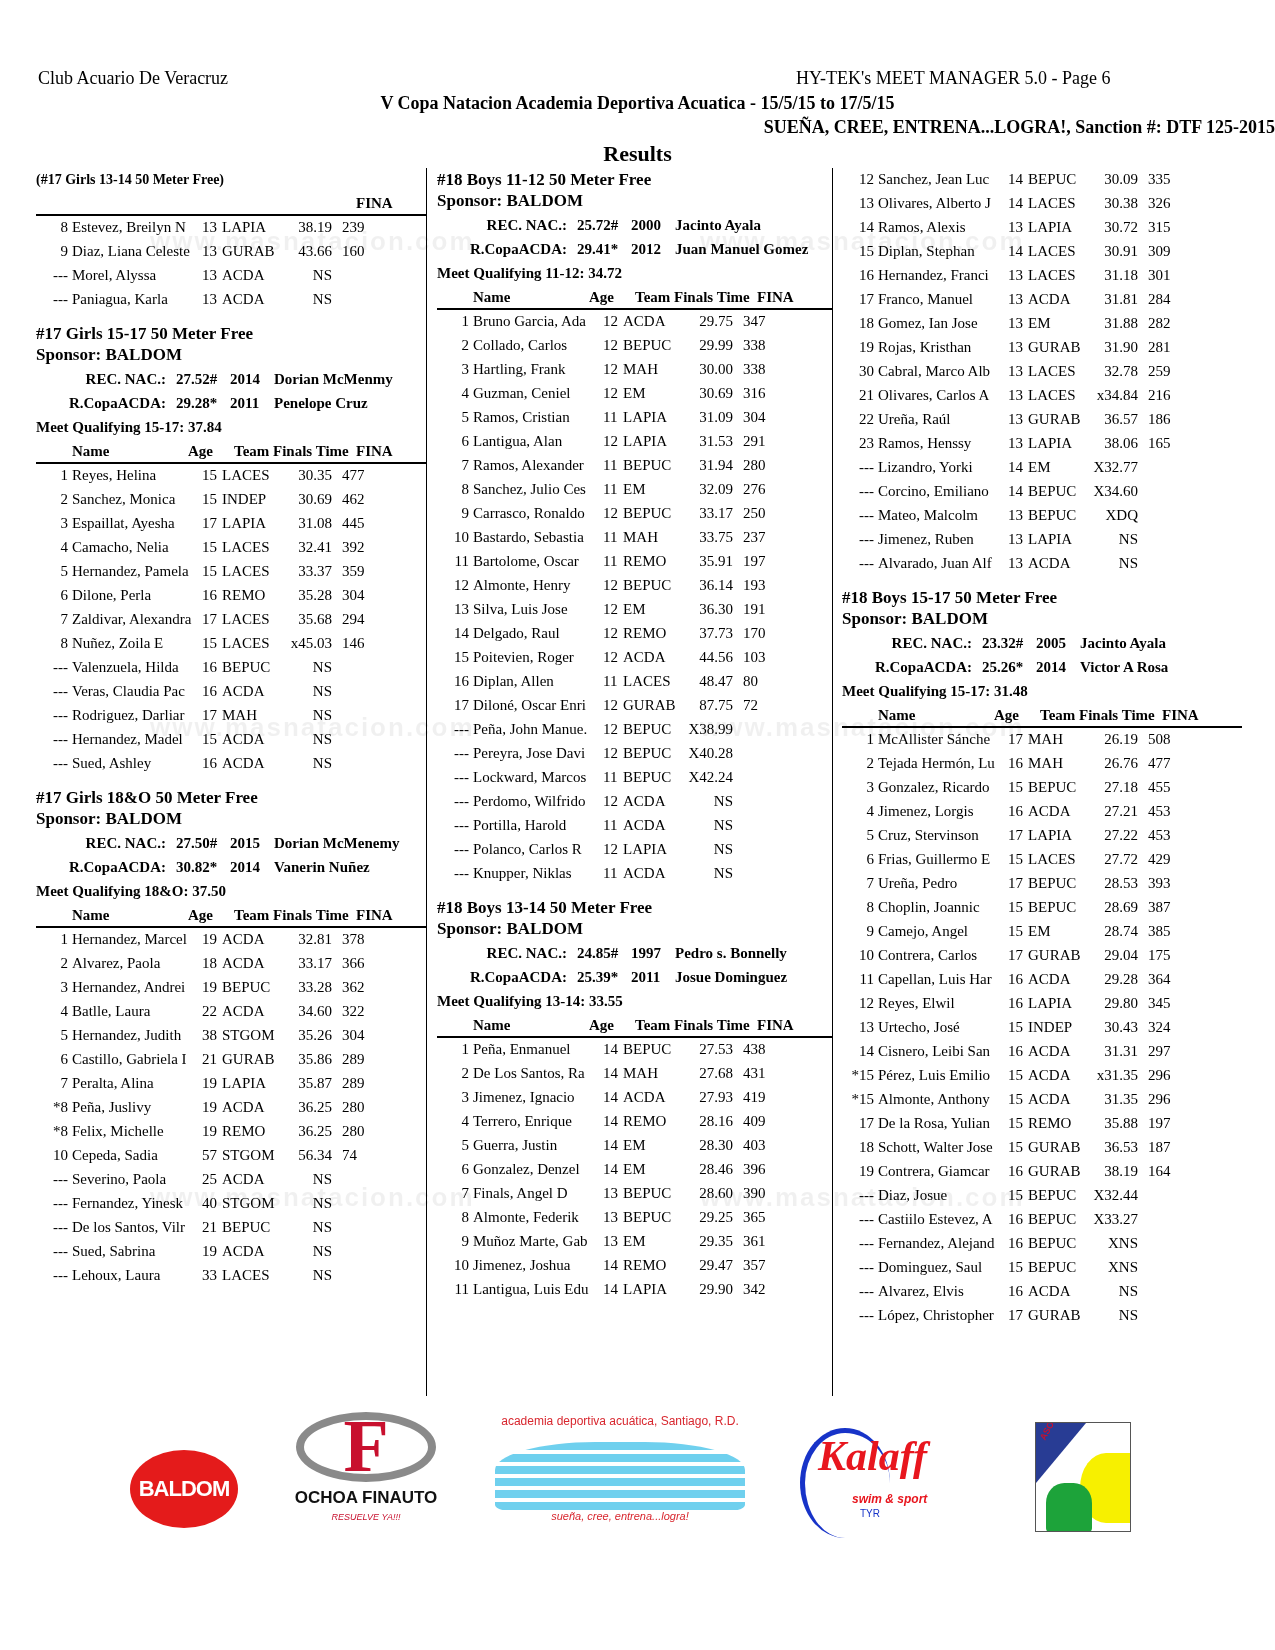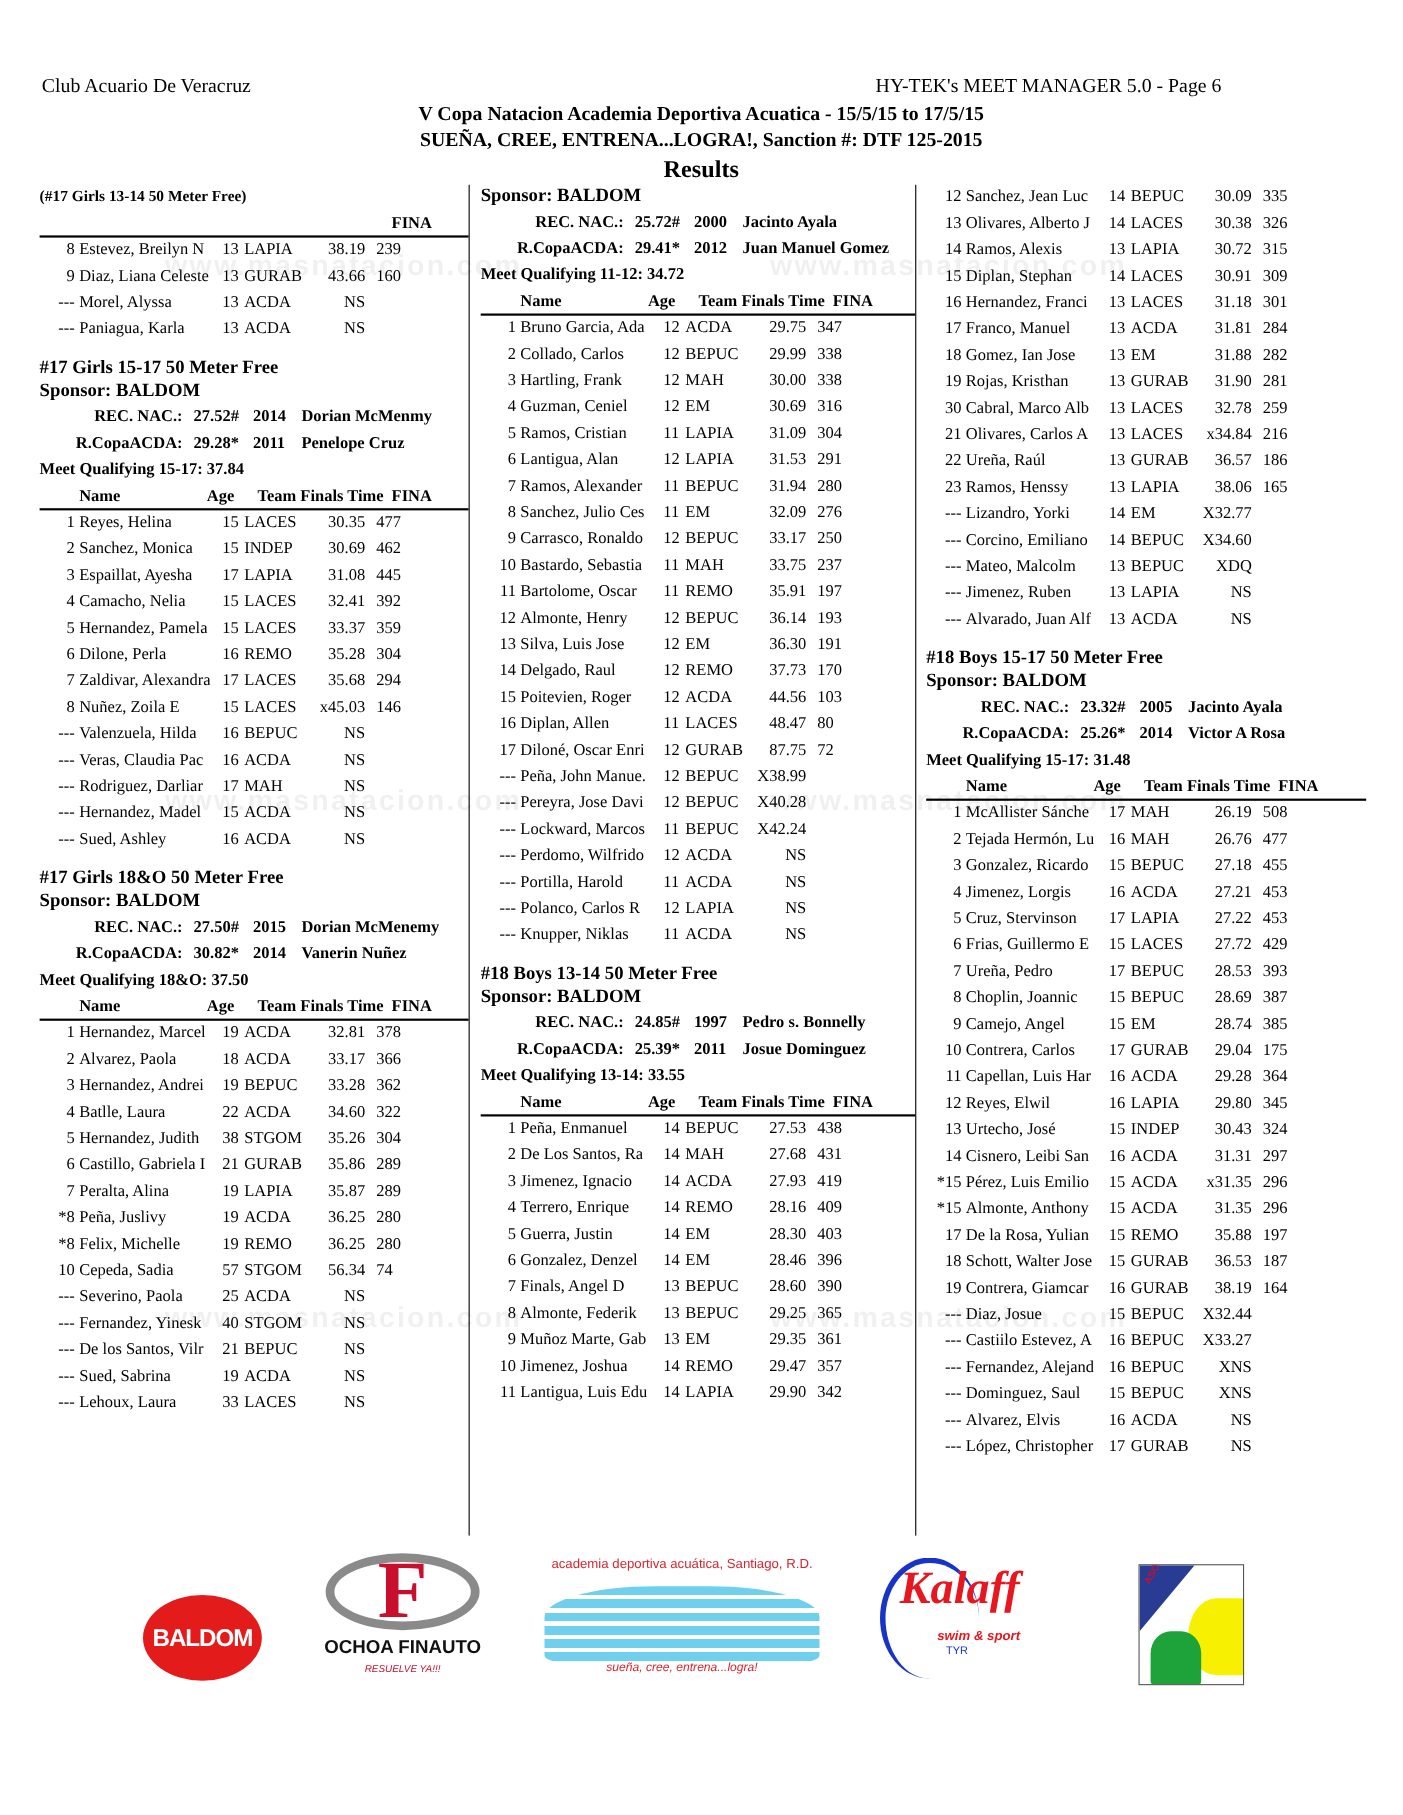--- a/index.html
+++ b/index.html
@@ -2,21 +2,21 @@
 <html><head>
 <meta charset="utf-8">
 <style>
   * { box-sizing: border-box; margin: 0; padding: 0; }
   html, body { width: 1275px; height: 1650px; background: #ffffff; overflow: hidden; }
   body { position: relative; font-family: "Liberation Serif", "DejaVu Serif", serif; color: #000; }
   .hdr-left { position: absolute; left: 38px; top: 68px; font-size: 18px; }
   .hdr-right { position: absolute; left: 796px; top: 68px; font-size: 18px; }
   .hdr-title { position: absolute; left: 0; width: 1275px; text-align: center; font-weight: bold; font-size: 18px; }
   .hdr-title.t1 { top: 93px; }
-  .hdr-title.t2 { top: 117px; }
+  .hdr-title.t2 { top: 117px; text-align: right; }
   .hdr-title.t3 { top: 141px; font-size: 22px; }
   .col { position: absolute; top: 168px; }
   .col1 { left: 36px; width: 390px; }
   .col2 { left: 437px; width: 395px; }
   .col3 { left: 842px; width: 400px; }
   .vline { position: absolute; top: 168px; width: 1px; height: 1228px; background: #000; }
   .vline.v1 { left: 426px; }
   .vline.v2 { left: 832px; }
   .row { position: relative; height: 24px; font-size: 15px; white-space: nowrap; }
   .row span { position: absolute; top: 3px; }
@@ -49,21 +49,21 @@
   .baldom { left: 130px; top: 40px; width: 108px; height: 78px; border-radius: 50%; background: #e41b1b; color: #fff; font-family: "Liberation Sans", sans-serif; font-weight: bold; font-size: 22px; text-align: center; line-height: 78px; letter-spacing: -1px; }
   .ochoa { left: 286px; top: 2px; width: 160px; height: 120px; }
   .ochoa .oval { position: absolute; left: 10px; top: 0; width: 140px; height: 70px; border-radius: 50%; border: 8px solid #8a8a8a; }
   .ochoa .f { position: absolute; left: 0; width: 160px; top: -8px; text-align: center; color: #c8102e; font-size: 74px; font-weight: bold; font-family: "Liberation Serif", serif; }
   .ochoa .name { position: absolute; left: 0; width: 160px; top: 76px; text-align: center; font-family: "Liberation Sans", sans-serif; font-weight: bold; font-size: 17px; color: #111; }
   .ochoa .tag { position: absolute; left: 0; width: 160px; top: 100px; text-align: center; font-family: "Liberation Sans", sans-serif; font-size: 9px; font-style: italic; color: #c8102e; }
   .acda { left: 495px; top: 0; width: 250px; height: 125px; }
   .acda .waves { position: absolute; left: 0; top: 32px; width: 250px; height: 70px; background: repeating-linear-gradient(180deg, #6fd0ee 0 8px, #ffffff 8px 12px); border-radius: 40% 40% 10% 10%; }
   .acda .arc { position: absolute; left: 0; width: 250px; top: 4px; text-align: center; font-family: "Liberation Sans", sans-serif; font-size: 12px; color: #d8262e; }
   .acda .motto { position: absolute; left: 0; width: 250px; top: 100px; text-align: center; font-family: "Liberation Sans", sans-serif; font-size: 11px; color: #d8262e; font-style: italic; }
-  .kalaff { left: 800px; top: 2px; width: 175px; height: 125px; }
+  .kalaff { left: 800px; top: 14px; width: 175px; height: 125px; }
   .kalaff .ring { position: absolute; left: 0; top: 4px; width: 90px; height: 110px; border-radius: 50%; border-left: 5px solid #1733c8; border-top: 5px solid #1733c8; }
   .kalaff .word { position: absolute; left: 18px; top: 8px; font-family: "Liberation Serif", serif; font-weight: bold; font-style: italic; font-size: 42px; color: #e8161e; }
   .kalaff .sub { position: absolute; left: 52px; top: 68px; font-family: "Liberation Sans", sans-serif; font-style: italic; font-weight: bold; font-size: 12px; color: #e8161e; }
   .kalaff .sub2 { position: absolute; left: 60px; top: 84px; font-family: "Liberation Sans", sans-serif; font-size: 10px; color: #1733c8; }
   .asonasa { left: 1035px; top: 12px; width: 96px; height: 110px; border: 1px solid #555; overflow: hidden; }
   .asonasa .tri { position: absolute; left: 0; top: 0; width: 0; height: 0; border-top: 60px solid #283c94; border-right: 50px solid transparent; }
   .asonasa .lbl { position: absolute; left: 2px; top: 14px; font-family: "Liberation Sans", sans-serif; font-size: 9px; font-weight: bold; color: #c8102e; transform: rotate(-62deg); transform-origin: left top; }
   .asonasa .sun { position: absolute; left: 44px; top: 30px; width: 52px; height: 70px; background: #f7f000; border-radius: 50% 0 0 50%; }
   .asonasa .grn { position: absolute; left: 10px; top: 60px; width: 46px; height: 50px; background: #1da33a; border-radius: 40% 40% 10% 10%; }
   .watermark { position: absolute; color: rgba(0,0,0,0.06); font-family: "Liberation Sans", sans-serif; font-weight: bold; font-size: 26px; letter-spacing: 2px; pointer-events: none; }
@@ -389,20 +389,21 @@
         <span class="nm">Lehoux, Laura</span>
         <span class="ag">33</span>
         <span class="tm">LACES</span>
         <span class="ti">NS</span>
         <span class="fi"></span>
       </div>
     </div>
   </div>
 <div class="col col2" id="col-1">
     <div class="event">
+      <div class="ev-title">#18  Boys 11-12 50 Meter Free</div>
       <div class="sponsor"><span>Sponsor: </span><span>BALDOM</span></div>
       <div class="rec">
         <span class="rl">REC. NAC.:</span>
         <span class="rt">25.72#</span>
         <span class="ry">2000</span>
         <span class="rn">Jacinto Ayala</span>
       </div>
       <div class="rec">
         <span class="rl">R.CopaACDA:</span>
         <span class="rt">29.41*</span>

